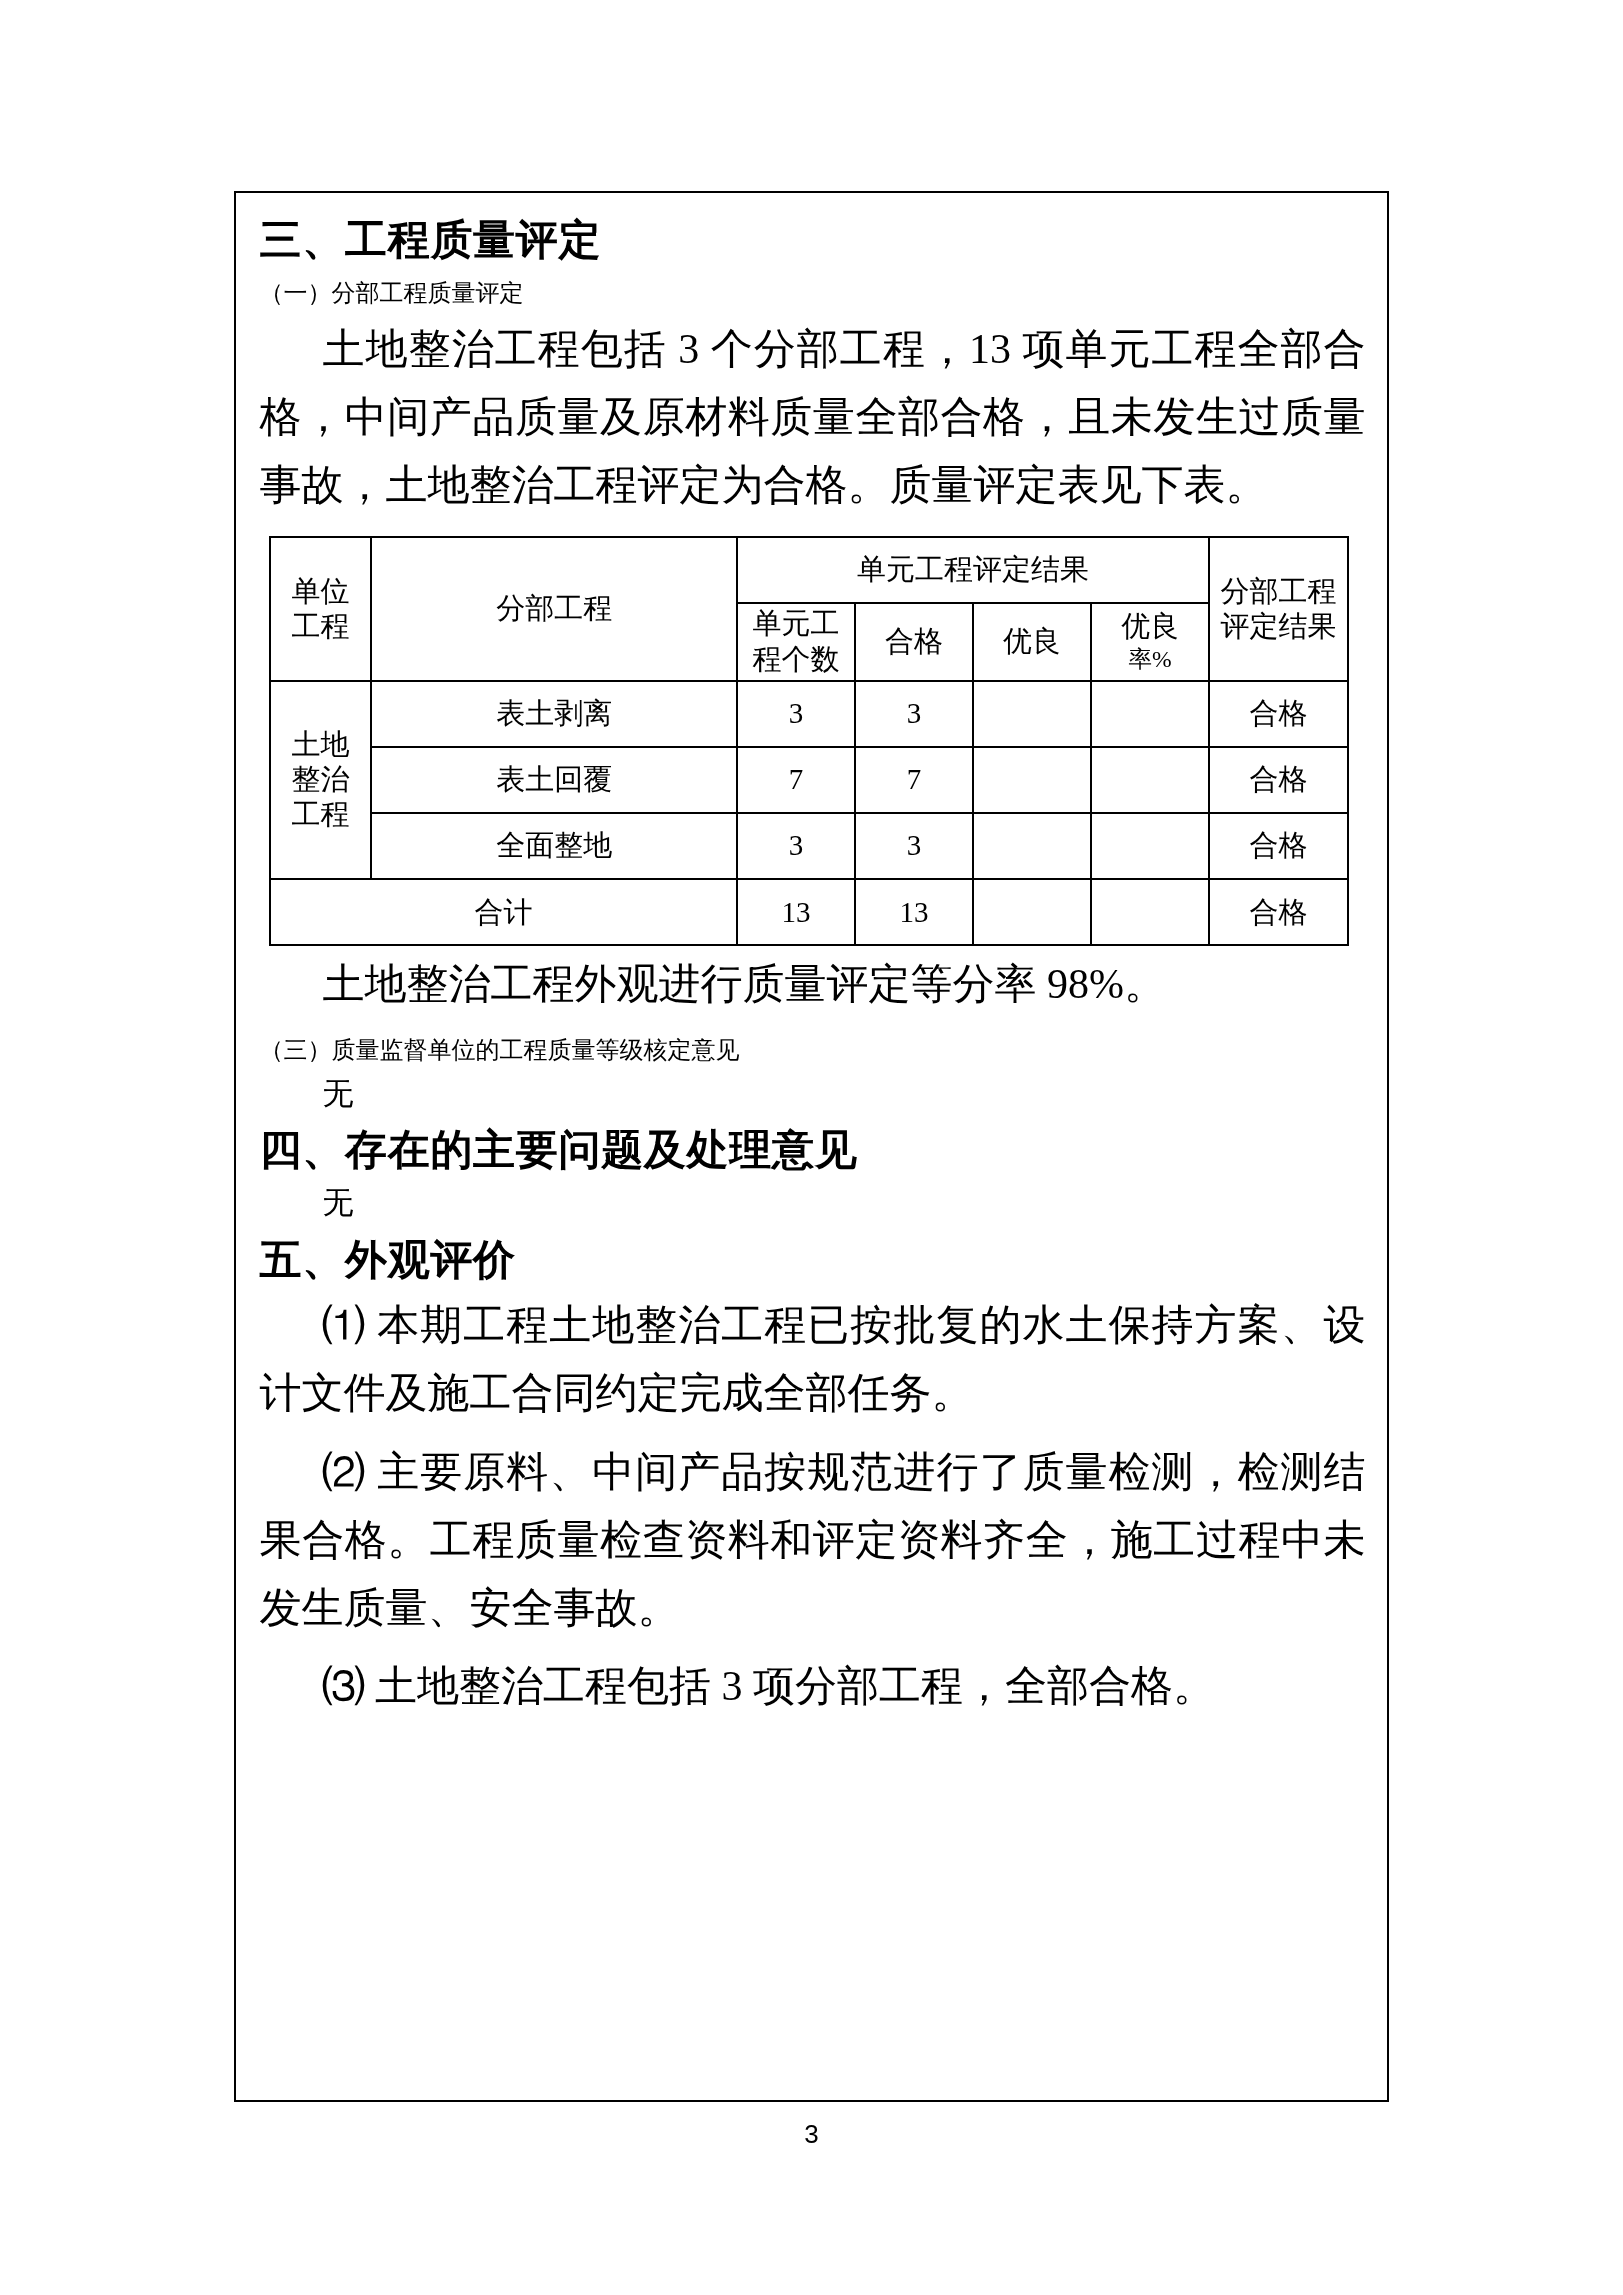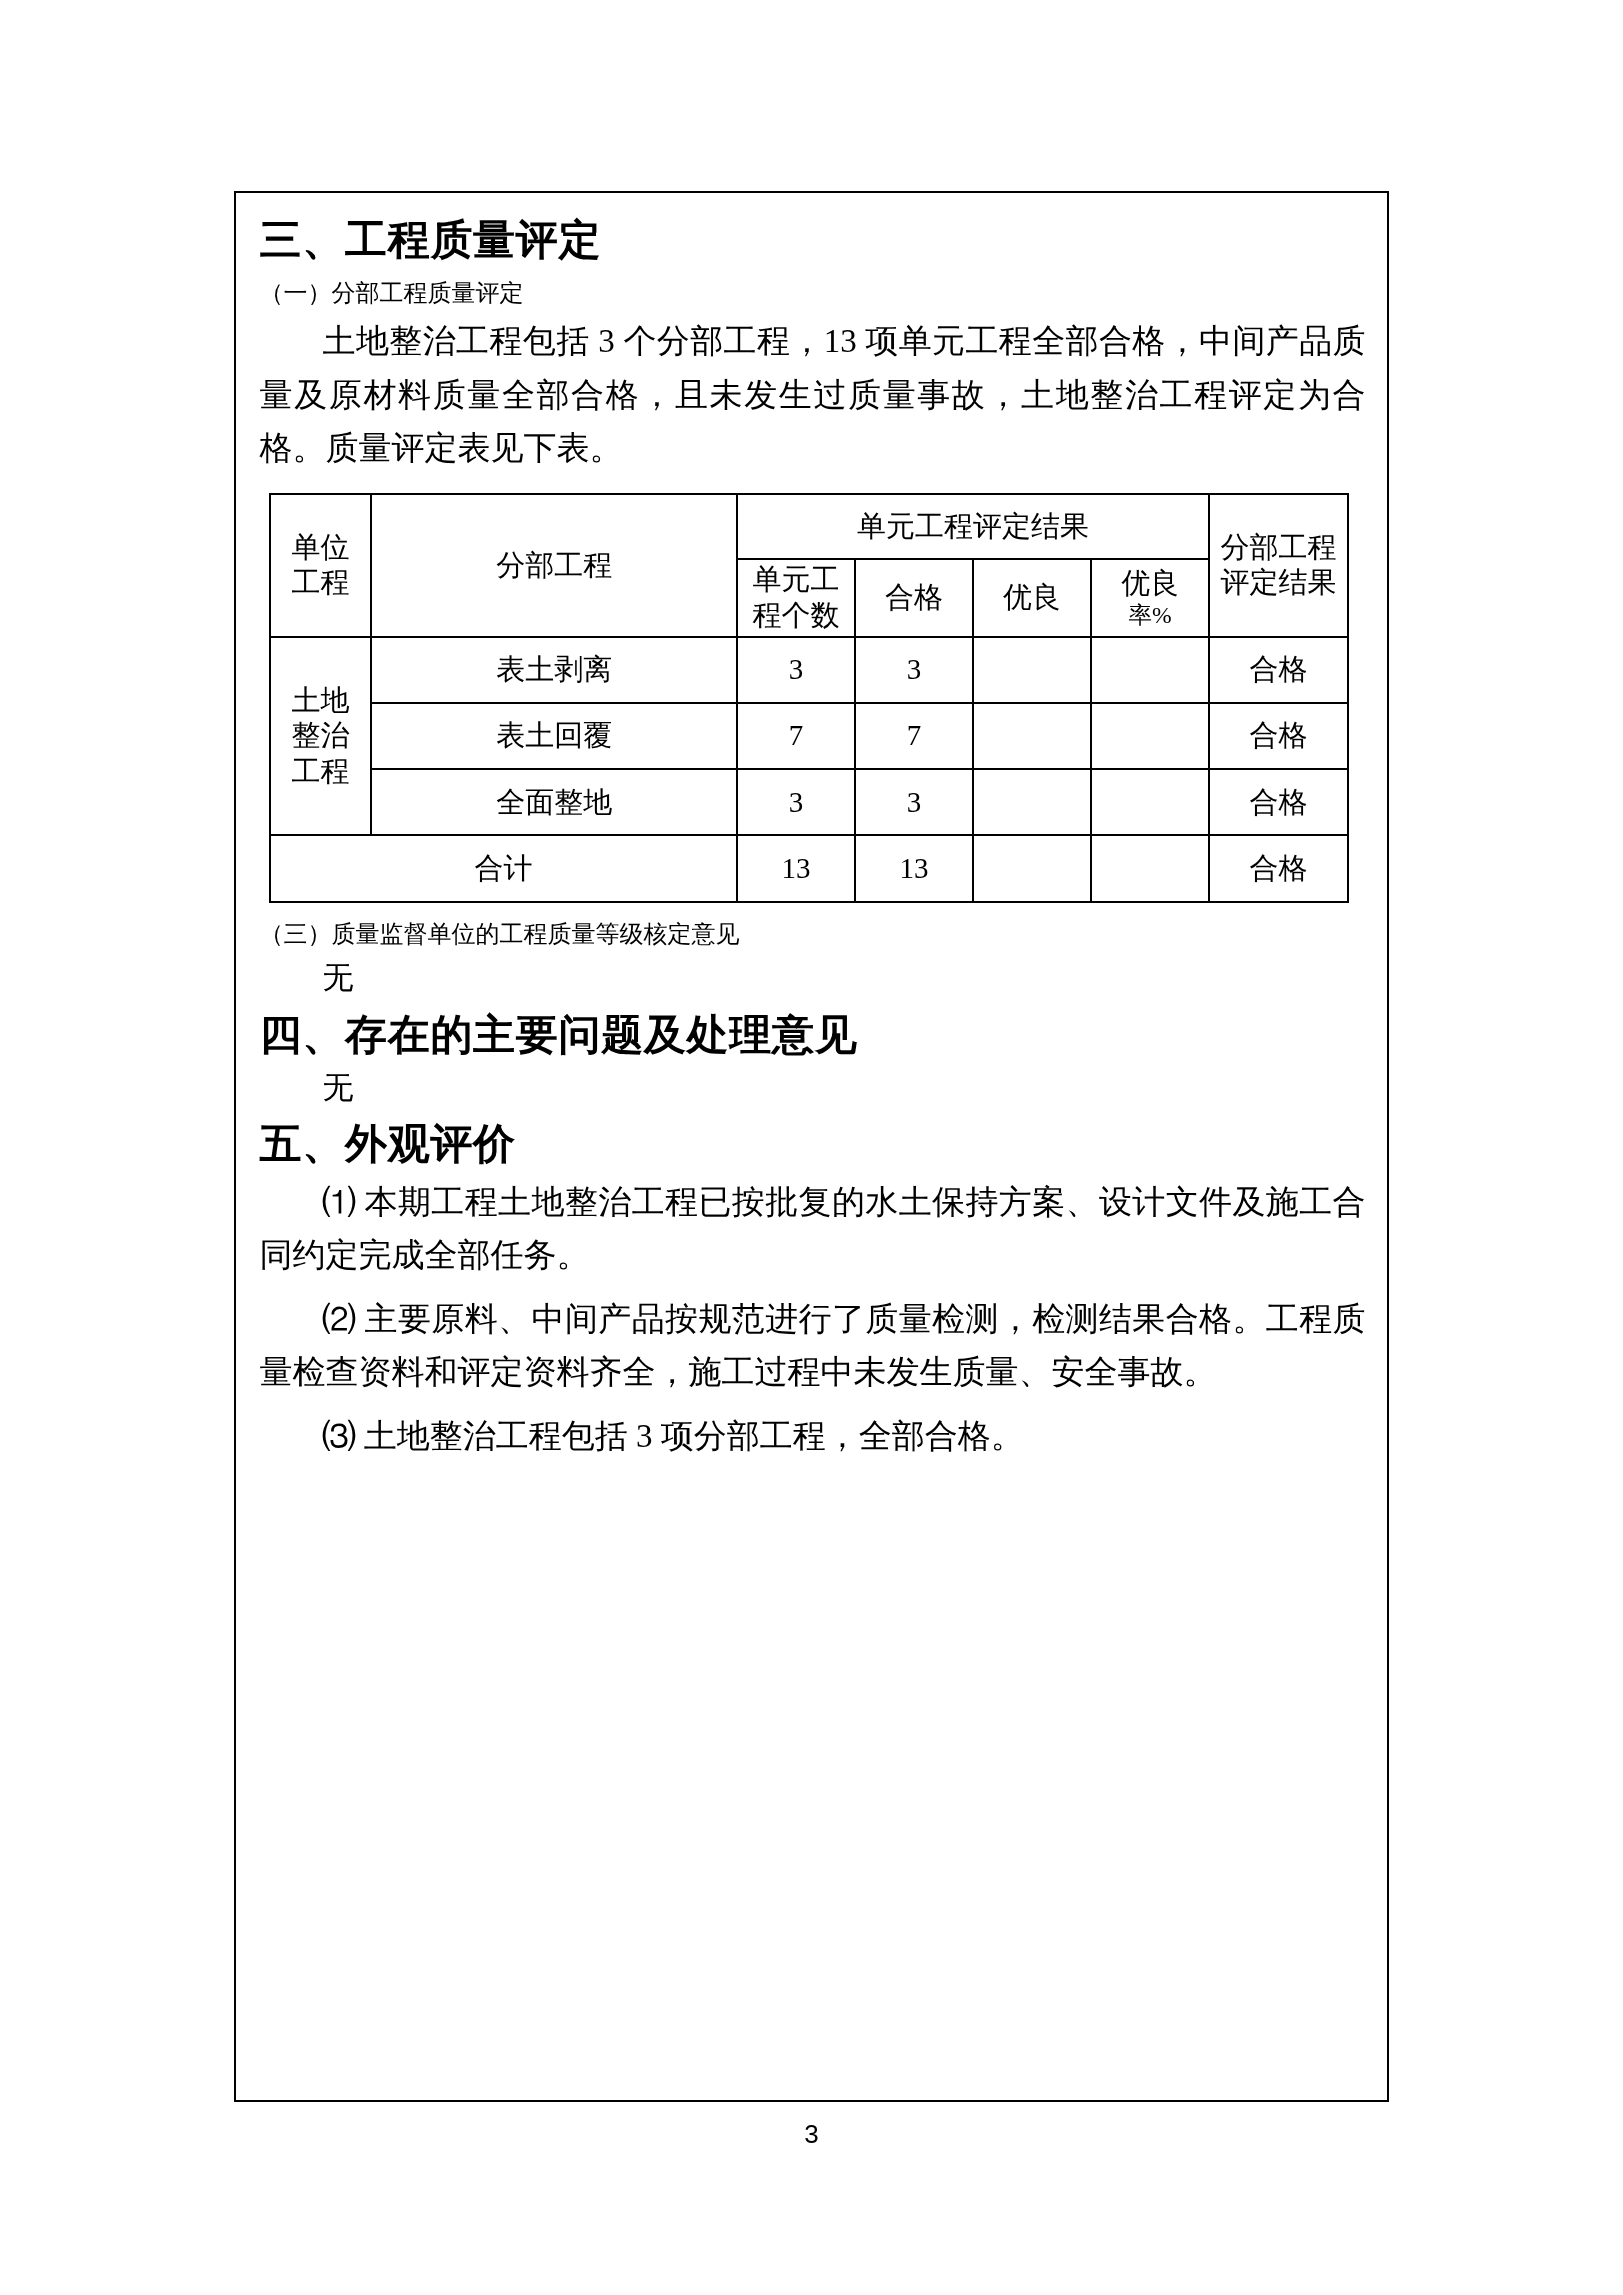--- a/index.html
+++ b/index.html
@@ -45,21 +45,21 @@
     white-space: nowrap;
   }
   .h-minor {
     font-size: 24px;
     font-weight: normal;
     line-height: 1.0;
     margin: 19.6px 0 2.6px 0;
     white-space: nowrap;
   }
   .para {
-    font-size: 33px;
+    font-size: 42px;
     line-height: 1.62;
     text-align: justify;
     text-justify: inter-ideograph;
     text-indent: 63px;
     margin: 10.5px 0 0 0;
     font-family: Liberation Serif, serif;
   }
   .para.tight { margin-top: 3.9px; }
   .para-none {
     font-size: 31px;
@@ -184,20 +184,21 @@
           <td class="brow" colspan="2">合计</td>
           <td class="c-cnt num">13</td>
           <td class="c-pass num">13</td>
           <td class="c-good"></td>
           <td class="c-rate"></td>
           <td class="c-res">合格</td>
         </tr>
       </tbody>
     </table>
 
+    <div class="para tight">土地整治工程外观进行质量评定等分率 98%。</div>
 
     <div class="h-minor">（三）质量监督单位的工程质量等级核定意见</div>
     <div class="para-none">无</div>
 
     <div class="h-major">四、存在的主要问题及处理意见</div>
     <div class="para-none">无</div>
 
     <div class="h-major">五、外观评价</div>
     <div class="para">⑴ 本期工程土地整治工程已按批复的水土保持方案、设计文件及施工合同约定完成全部任务。</div>
     <div class="para">⑵ 主要原料、中间产品按规范进行了质量检测，检测结果合格。工程质量检查资料和评定资料齐全，施工过程中未发生质量、安全事故。</div>

